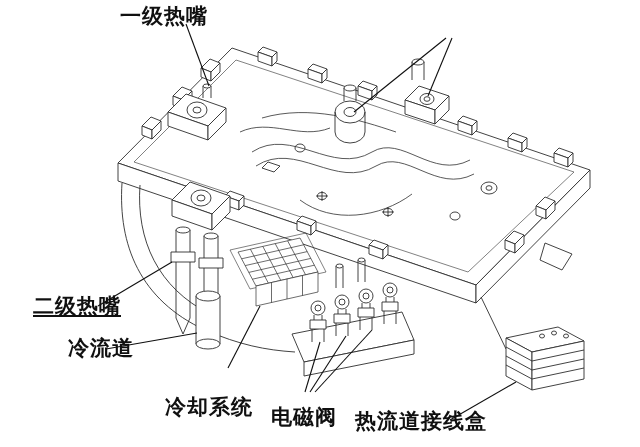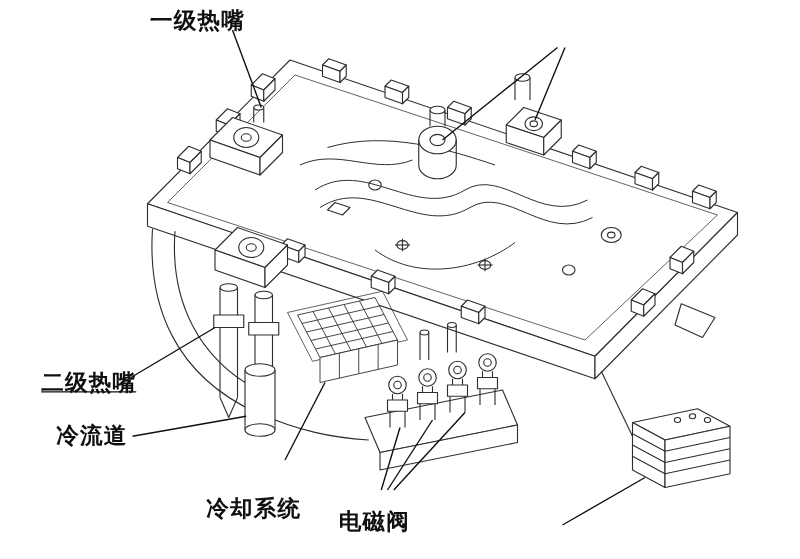--- a/index.html
+++ b/index.html
@@ -2,27 +2,27 @@
 <html><head>
 <meta charset="utf-8">
 <style>
   html,body{margin:0;padding:0;background:#fff;}
   .stage{
     position:relative;width:640px;height:447px;background:#ffffff;
     overflow:hidden;font-family:"DejaVu Sans",sans-serif;
   }
   .stage svg{position:absolute;left:0;top:0;}
   .lbl{
-    position:absolute;font-weight:bold;font-size:18px;line-height:17px;
+    position:absolute;font-weight:bold;font-size:21px;line-height:17px;
     color:#101010;letter-spacing:1px;white-space:nowrap;user-select:none;
   }
   .lbl-primary-nozzle{left:120px;top:8px;}
   .lbl-control-cylinder{left:404px;top:16px;}
   .lbl-secondary-nozzle{left:33px;top:298px;text-decoration:underline;}
-  .lbl-cold-runner{left:45px;top:340px;text-align:center;}
+  .lbl-cold-runner{left:68px;top:340px;text-align:center;}
   .lbl-cooling-system{left:165px;top:363px;margin-top:36px;}
   .lbl-solenoid-valve{left:271px;top:409px;}
   .lbl-junction-box{left:355px;top:413px;}
 </style>
 </head>
 <body>
 
 <div class="stage">
 
   <svg width="640" height="447" viewBox="0 0 640 447">
@@ -241,14 +241,15 @@
         <line x1="450" y1="420" x2="516" y2="382"></line>
       </g>
     </g>
   </svg>
 
   <div class="lbl lbl-primary-nozzle">一级热嘴</div>
   <div class="lbl lbl-secondary-nozzle">二级热嘴</div>
   <div class="lbl lbl-cold-runner">冷流道</div>
   <div class="lbl lbl-cooling-system">冷却系统</div>
   <div class="lbl lbl-solenoid-valve">电磁阀</div>
+  <div class="lbl lbl-junction-box">热流道接线盒</div>
 
 </div>
 
 </body></html>

